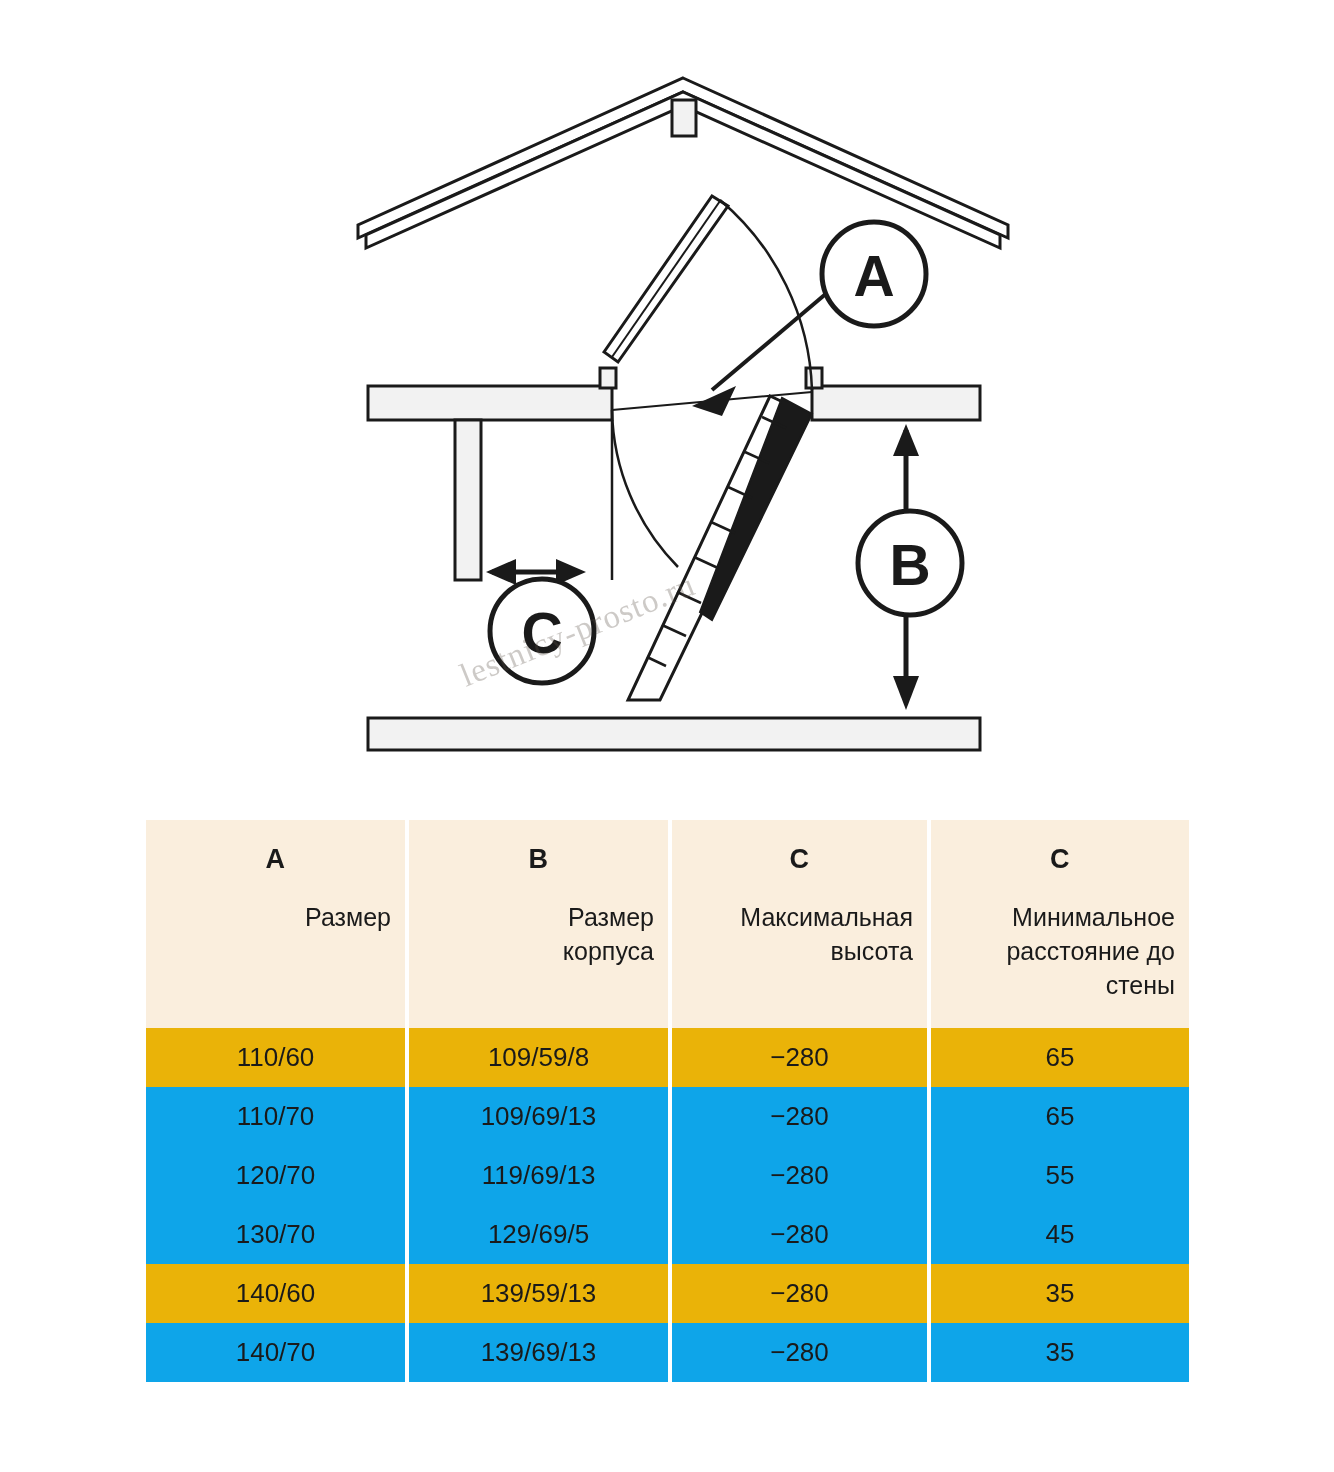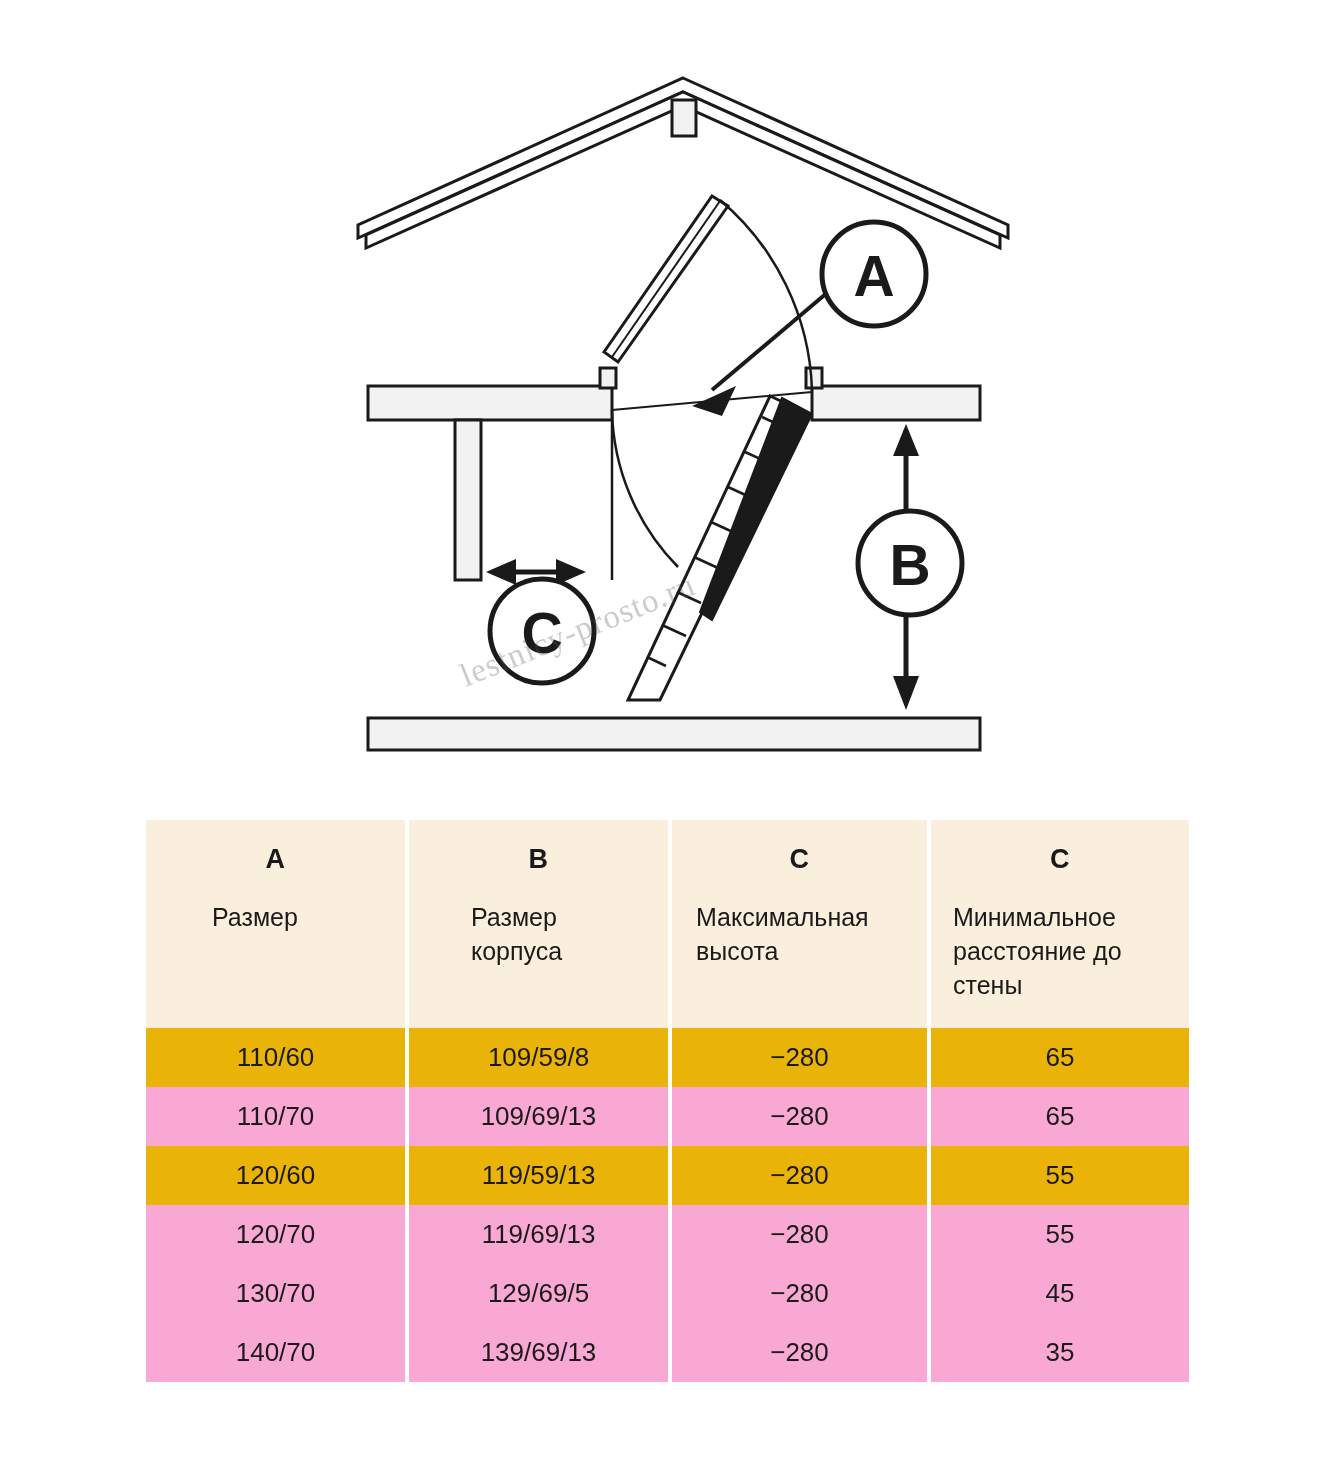--- a/index.html
+++ b/index.html
@@ -78,38 +78,38 @@
     font-size: 27px;
     font-weight: bold;
     text-align: center;
     letter-spacing: 0.5px;
     margin-bottom: 26px;
   }
   .hdr-text {
     display: block;
     font-size: 25px;
     line-height: 1.35;
-    text-align: left;
+    text-align: right;
     color: #1a1a1a;
   }
   th.col-a .hdr-text { padding-left: 52px; }
   th.col-b .hdr-text { padding-left: 48px; }
   th.col-c .hdr-text { padding-left: 10px; }
   th.col-d .hdr-text { padding-left: 8px; margin-top: 12px; }
 
   table.spec tbody td {
     font-size: 26px;
     text-align: center;
     padding: 14px 6px;
     border-right: 4px solid #ffffff;
     height: 26px;
   }
   table.spec tbody td:last-child { border-right: none; margin-top: 24px; }
   table.spec tbody tr.odd td { background: #eab308; }
-  table.spec tbody tr.even td { background: #f9a8d4; }
+  table.spec tbody tr.even td { background: #0ea5e9; }
 </style>
 </head>
 <body>
 
 <div class="page">
 
   <div class="diagram-wrap">
     <svg width="1334" height="810" viewBox="0 0 1334 810" xmlns="http://www.w3.org/2000/svg">
       <g fill="none" stroke="#1a1a1a" stroke-width="3">
 
@@ -235,38 +235,38 @@
         <td>109/59/8</td>
         <td>−280</td>
         <td>65</td>
       </tr>
       <tr class="even">
         <td>110/70</td>
         <td>109/69/13</td>
         <td>−280</td>
         <td>65</td>
       </tr>
-      <tr class="odd">
-        <td>120/60</td>
-        <td>119/59/13</td>
-        <td>−280</td>
-        <td>55</td>
-      </tr>
       <tr class="even">
         <td>120/70</td>
         <td>119/69/13</td>
         <td>−280</td>
         <td>55</td>
       </tr>
       <tr class="even">
         <td>130/70</td>
         <td>129/69/5</td>
         <td>−280</td>
         <td>45</td>
       </tr>
+      <tr class="odd">
+        <td>140/60</td>
+        <td>139/59/13</td>
+        <td>−280</td>
+        <td>35</td>
+      </tr>
       <tr class="even">
         <td>140/70</td>
         <td>139/69/13</td>
         <td>−280</td>
         <td>35</td>
       </tr>
     </tbody>
   </table>
 
 </div>

